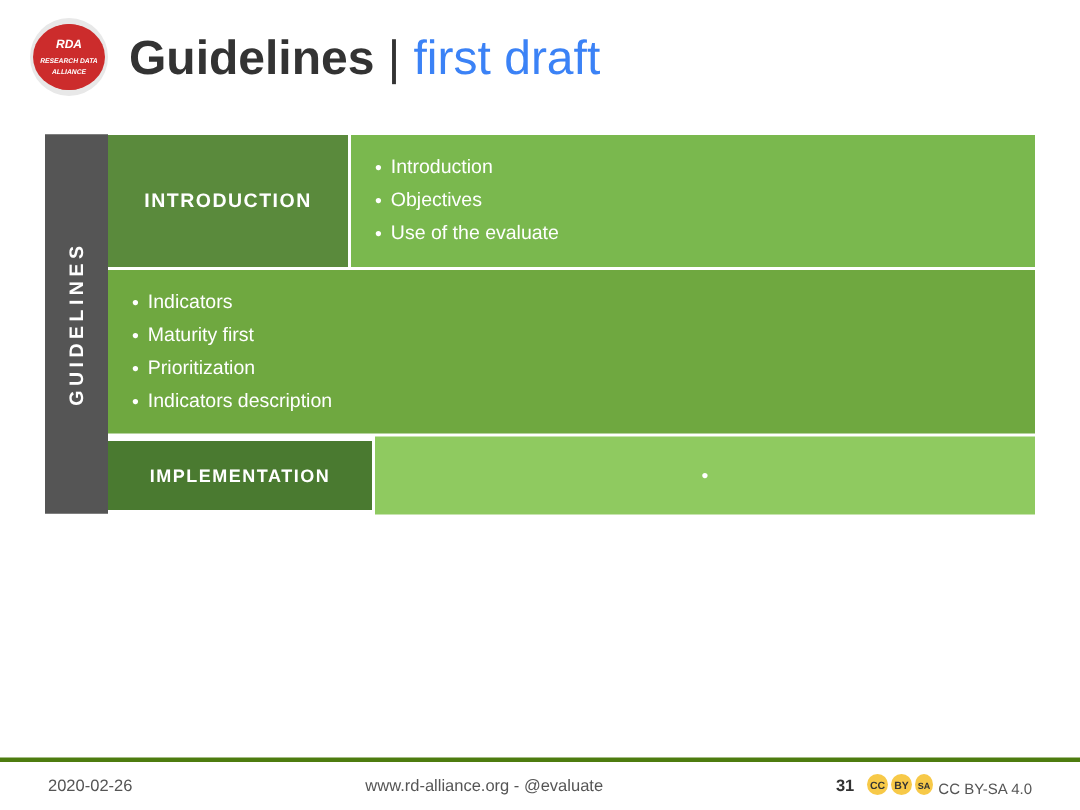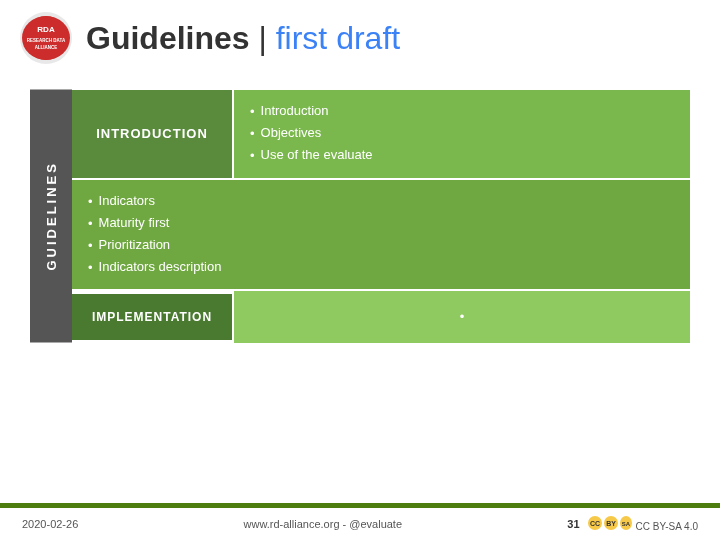--- a/index.html
+++ b/index.html
@@ -36,20 +36,21 @@
       border-radius: 50%;
       background: #cc2c2c;
       display: flex;
       align-items: flex-end;
       justify-content: center;
       color: white;
       font-size: 10px;
       font-weight: bold;
       text-align: center;
       line-height: 1.2;
+      font-style: italic;
     }
 
     
     .main {
       padding: 10px 30px 10px 30px;
     }
 
     
     .table-wrap {
       display: flex;
@@ -139,43 +140,43 @@
 
     .row-impl .section-label-horiz {
       background: #4a7a30;
       color: white;
       font-size: 12px;
       font-weight: 700;
       letter-spacing: 1px;
       display: flex;
       align-items: center;
       justify-content: center;
-      width: 160px;
+      width: 176px;
       flex-shrink: 0;
       padding: 16px 10px;
       text-align: center;
     }
 
     .row-impl .section-content {
       background: #8fca60;
       flex-direction: row;
       align-items: center;
     }
 
     
     .footer {
       position: absolute;
       bottom: 0;
       left: 0;
       right: 0;
       display: flex;
       align-items: center;
       justify-content: space-between;
-      padding: 8px 22px;
-      border-top: 5px solid #4d7c0f;
+      padding: 8px 32px;
+      border-top: 3px solid #4d7c0f;
     }
 
     .footer-date {
       font-size: 11px;
       color: #555;
     }
 
     .footer-url {
       font-size: 11px;
       color: #555;

